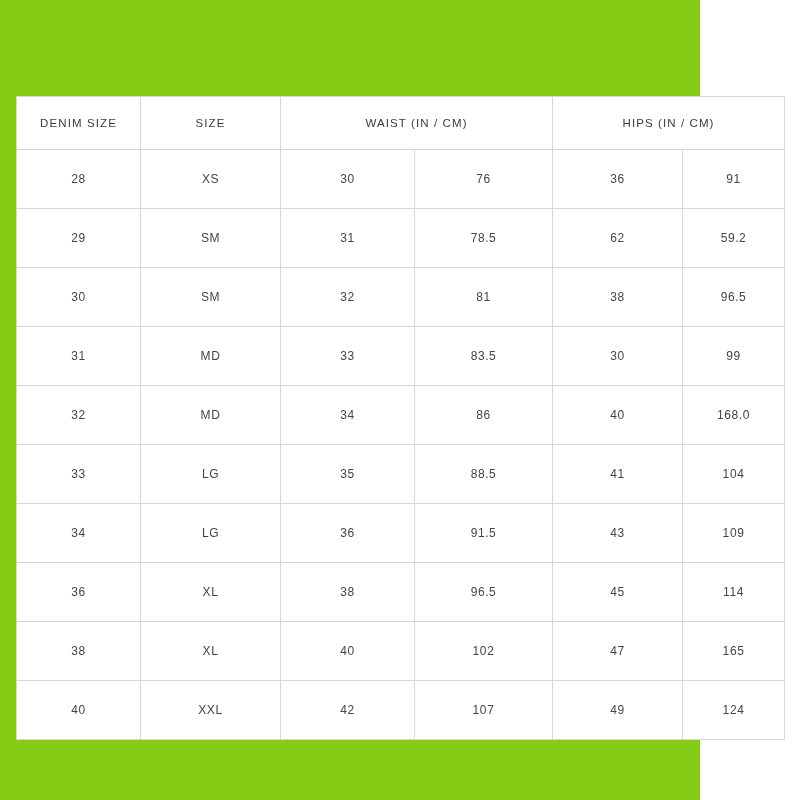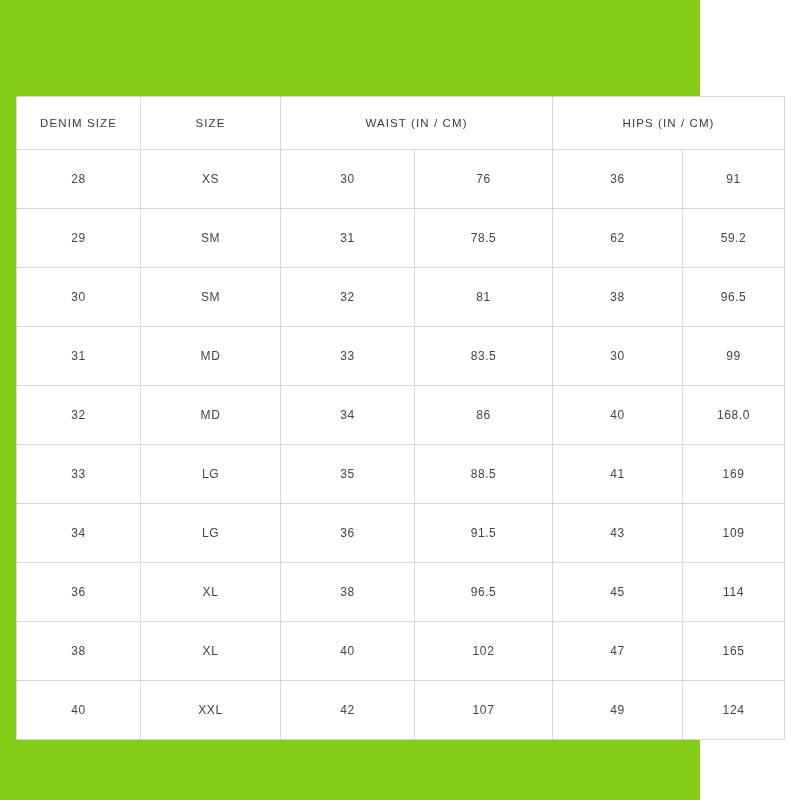--- a/index.html
+++ b/index.html
@@ -127,21 +127,21 @@
           <td>86</td>
           <td>40</td>
           <td>168.0</td>
         </tr>
         <tr>
           <td>33</td>
           <td>LG</td>
           <td>35</td>
           <td>88.5</td>
           <td>41</td>
-          <td>169</td>
+          <td>104</td>
         </tr>
         <tr>
           <td>34</td>
           <td>LG</td>
           <td>36</td>
           <td>91.5</td>
           <td>43</td>
           <td>109</td>
         </tr>
         <tr>

